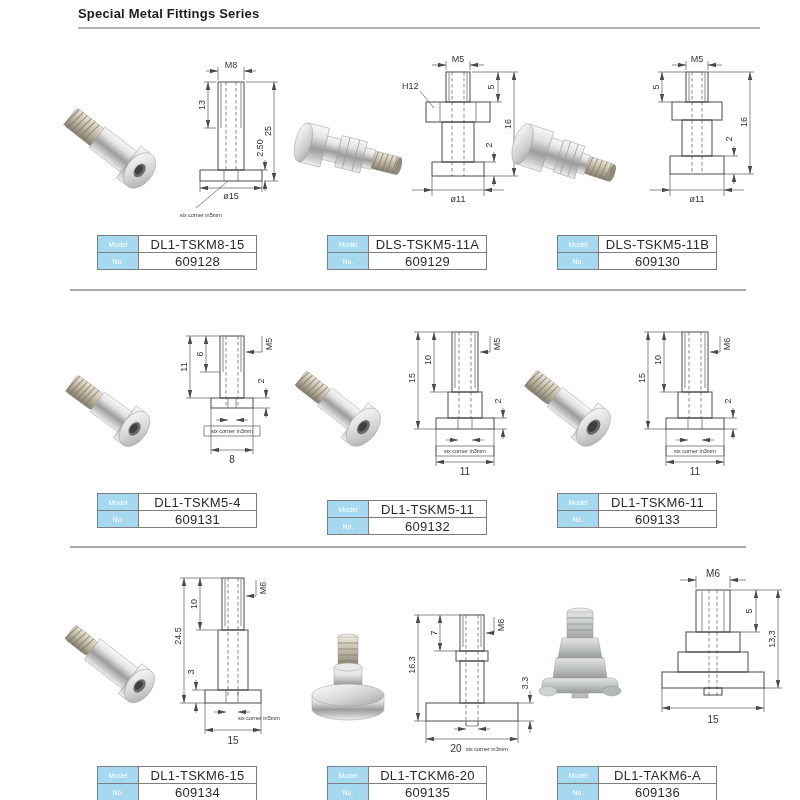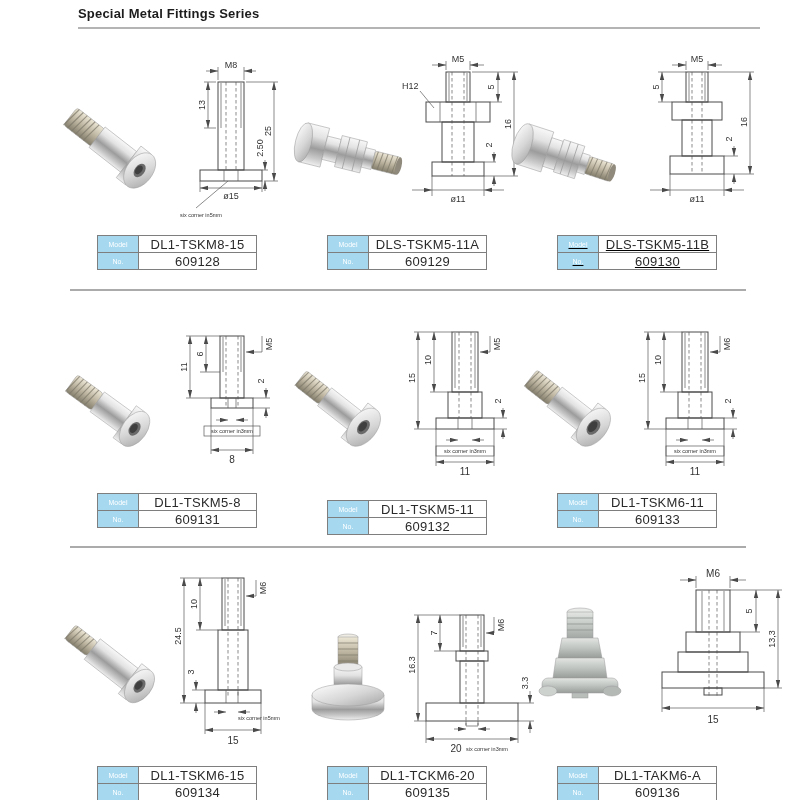--- a/index.html
+++ b/index.html
@@ -516,37 +516,37 @@
       <tr>
         <td class="lbl">Model</td>
       <td class="val">DLS-TSKM5-11A</td>
       </tr>
   <tr>
         <td class="lbl">No.</td>
       <td class="val">609129</td>
       </tr>
 </tbody>
   </table>
-<table class="ptab" style="left:557px;top:235px;text-decoration:underline;">
+<table class="ptab" style="left:557px;top:235px;">
   <tbody>
       <tr>
         <td class="lbl">Model</td>
       <td class="val">DLS-TSKM5-11B</td>
       </tr>
   <tr>
         <td class="lbl">No.</td>
       <td class="val">609130</td>
       </tr>
 </tbody>
   </table>
 <table class="ptab" style="left:97px;top:493px;">
   <tbody>
       <tr>
         <td class="lbl">Model</td>
-      <td class="val">DL1-TSKM5-8</td>
+      <td class="val">DL1-TSKM5-4</td>
       </tr>
   <tr>
         <td class="lbl">No.</td>
       <td class="val">609131</td>
       </tr>
 </tbody>
   </table>
 <table class="ptab" style="left:327px;top:500px;">
   <tbody>
       <tr>

